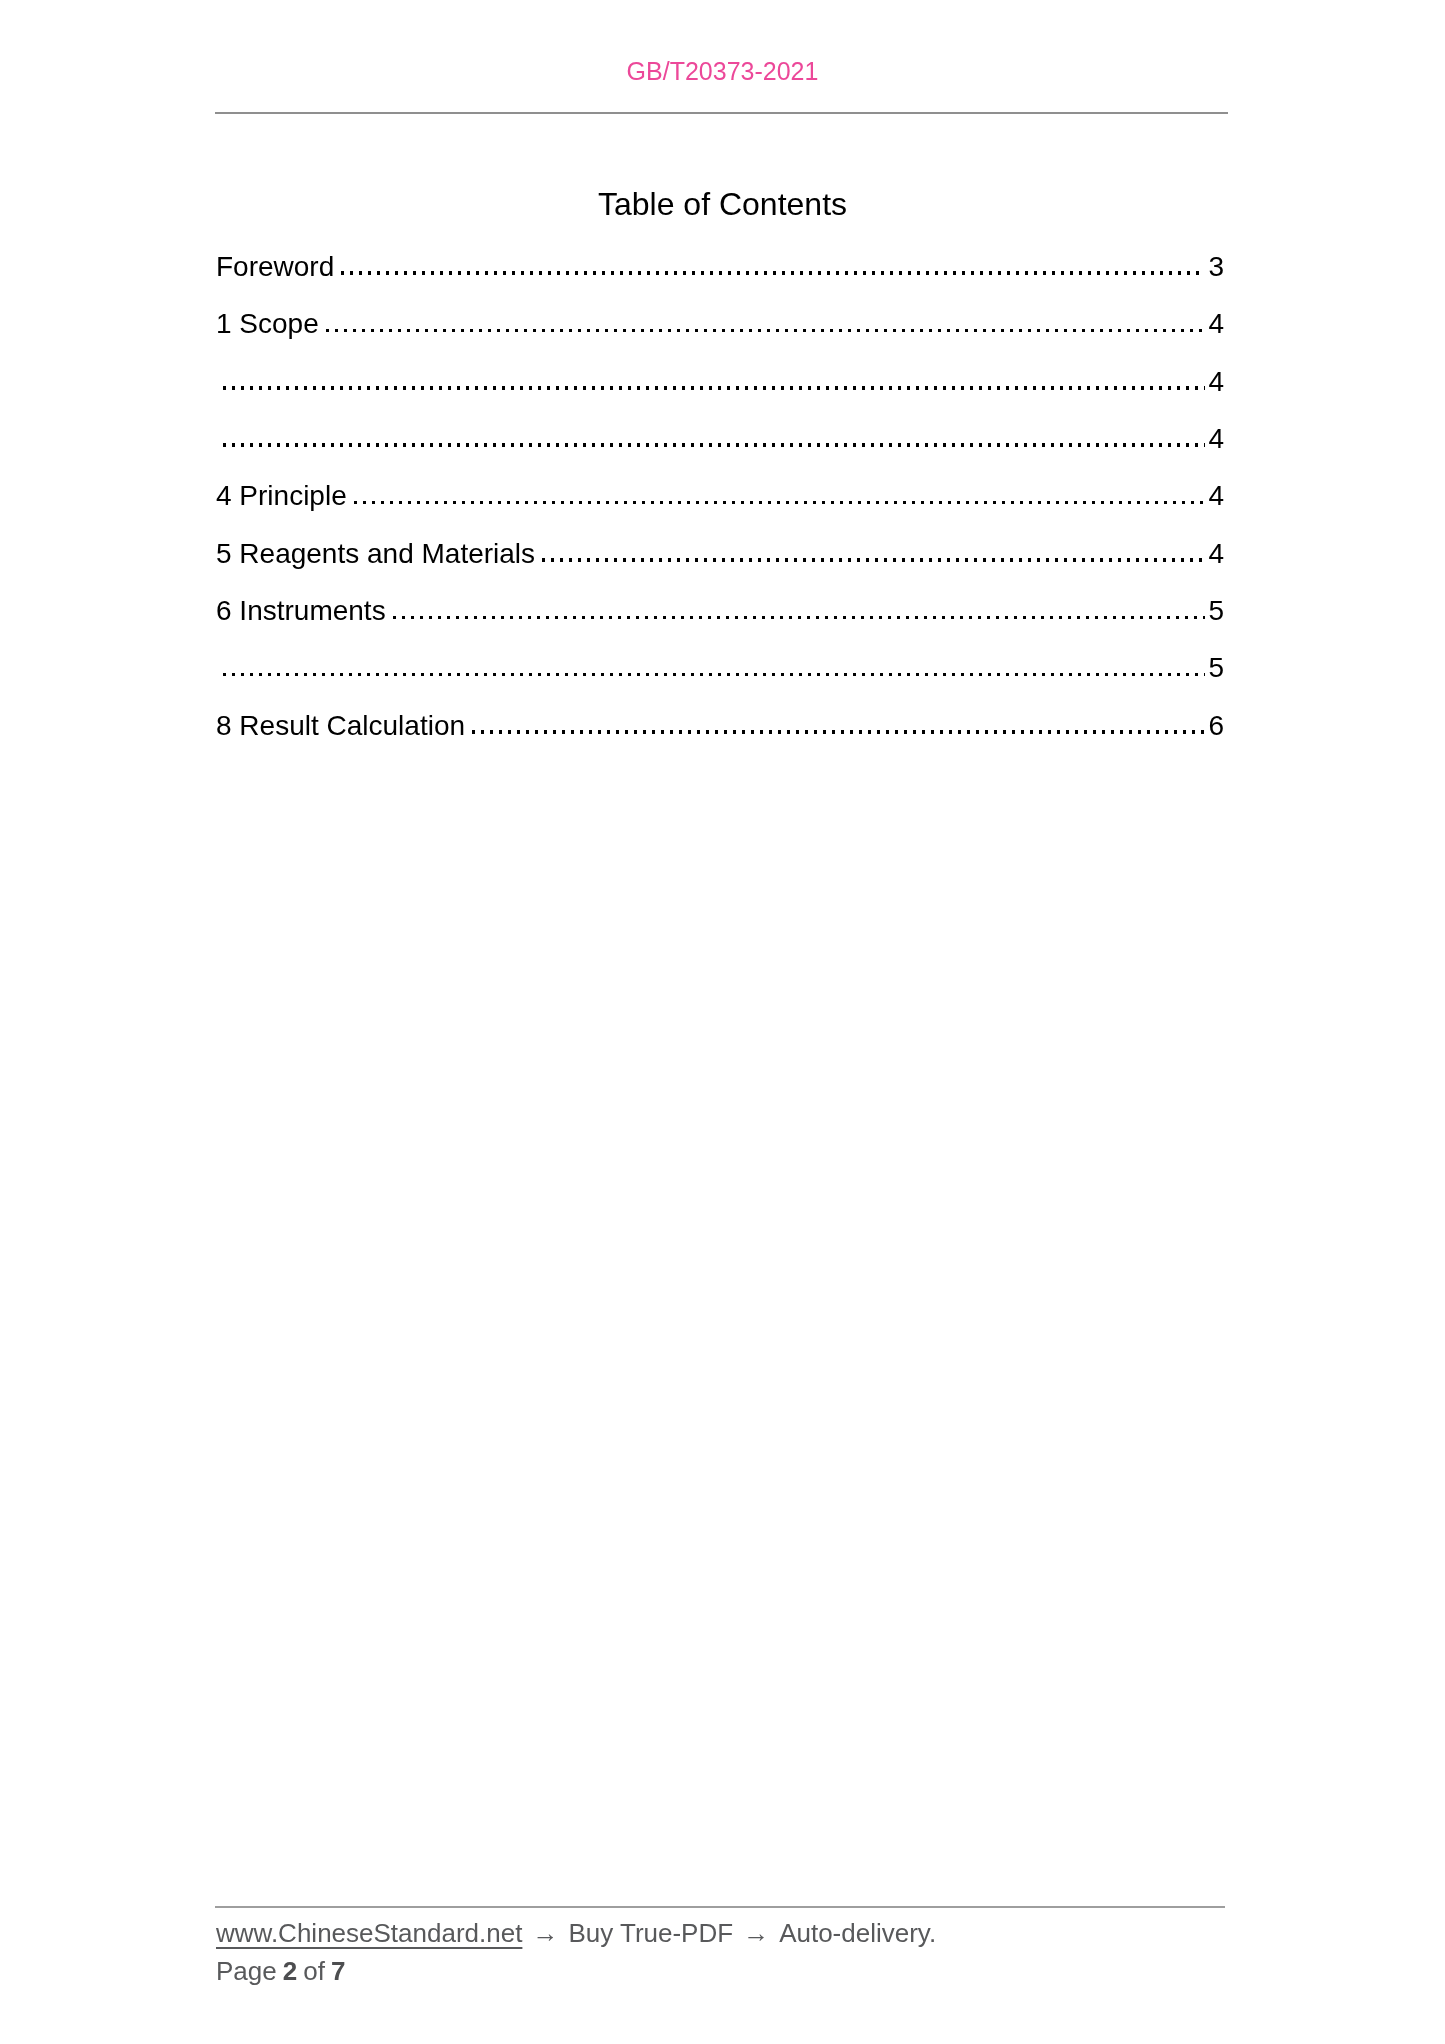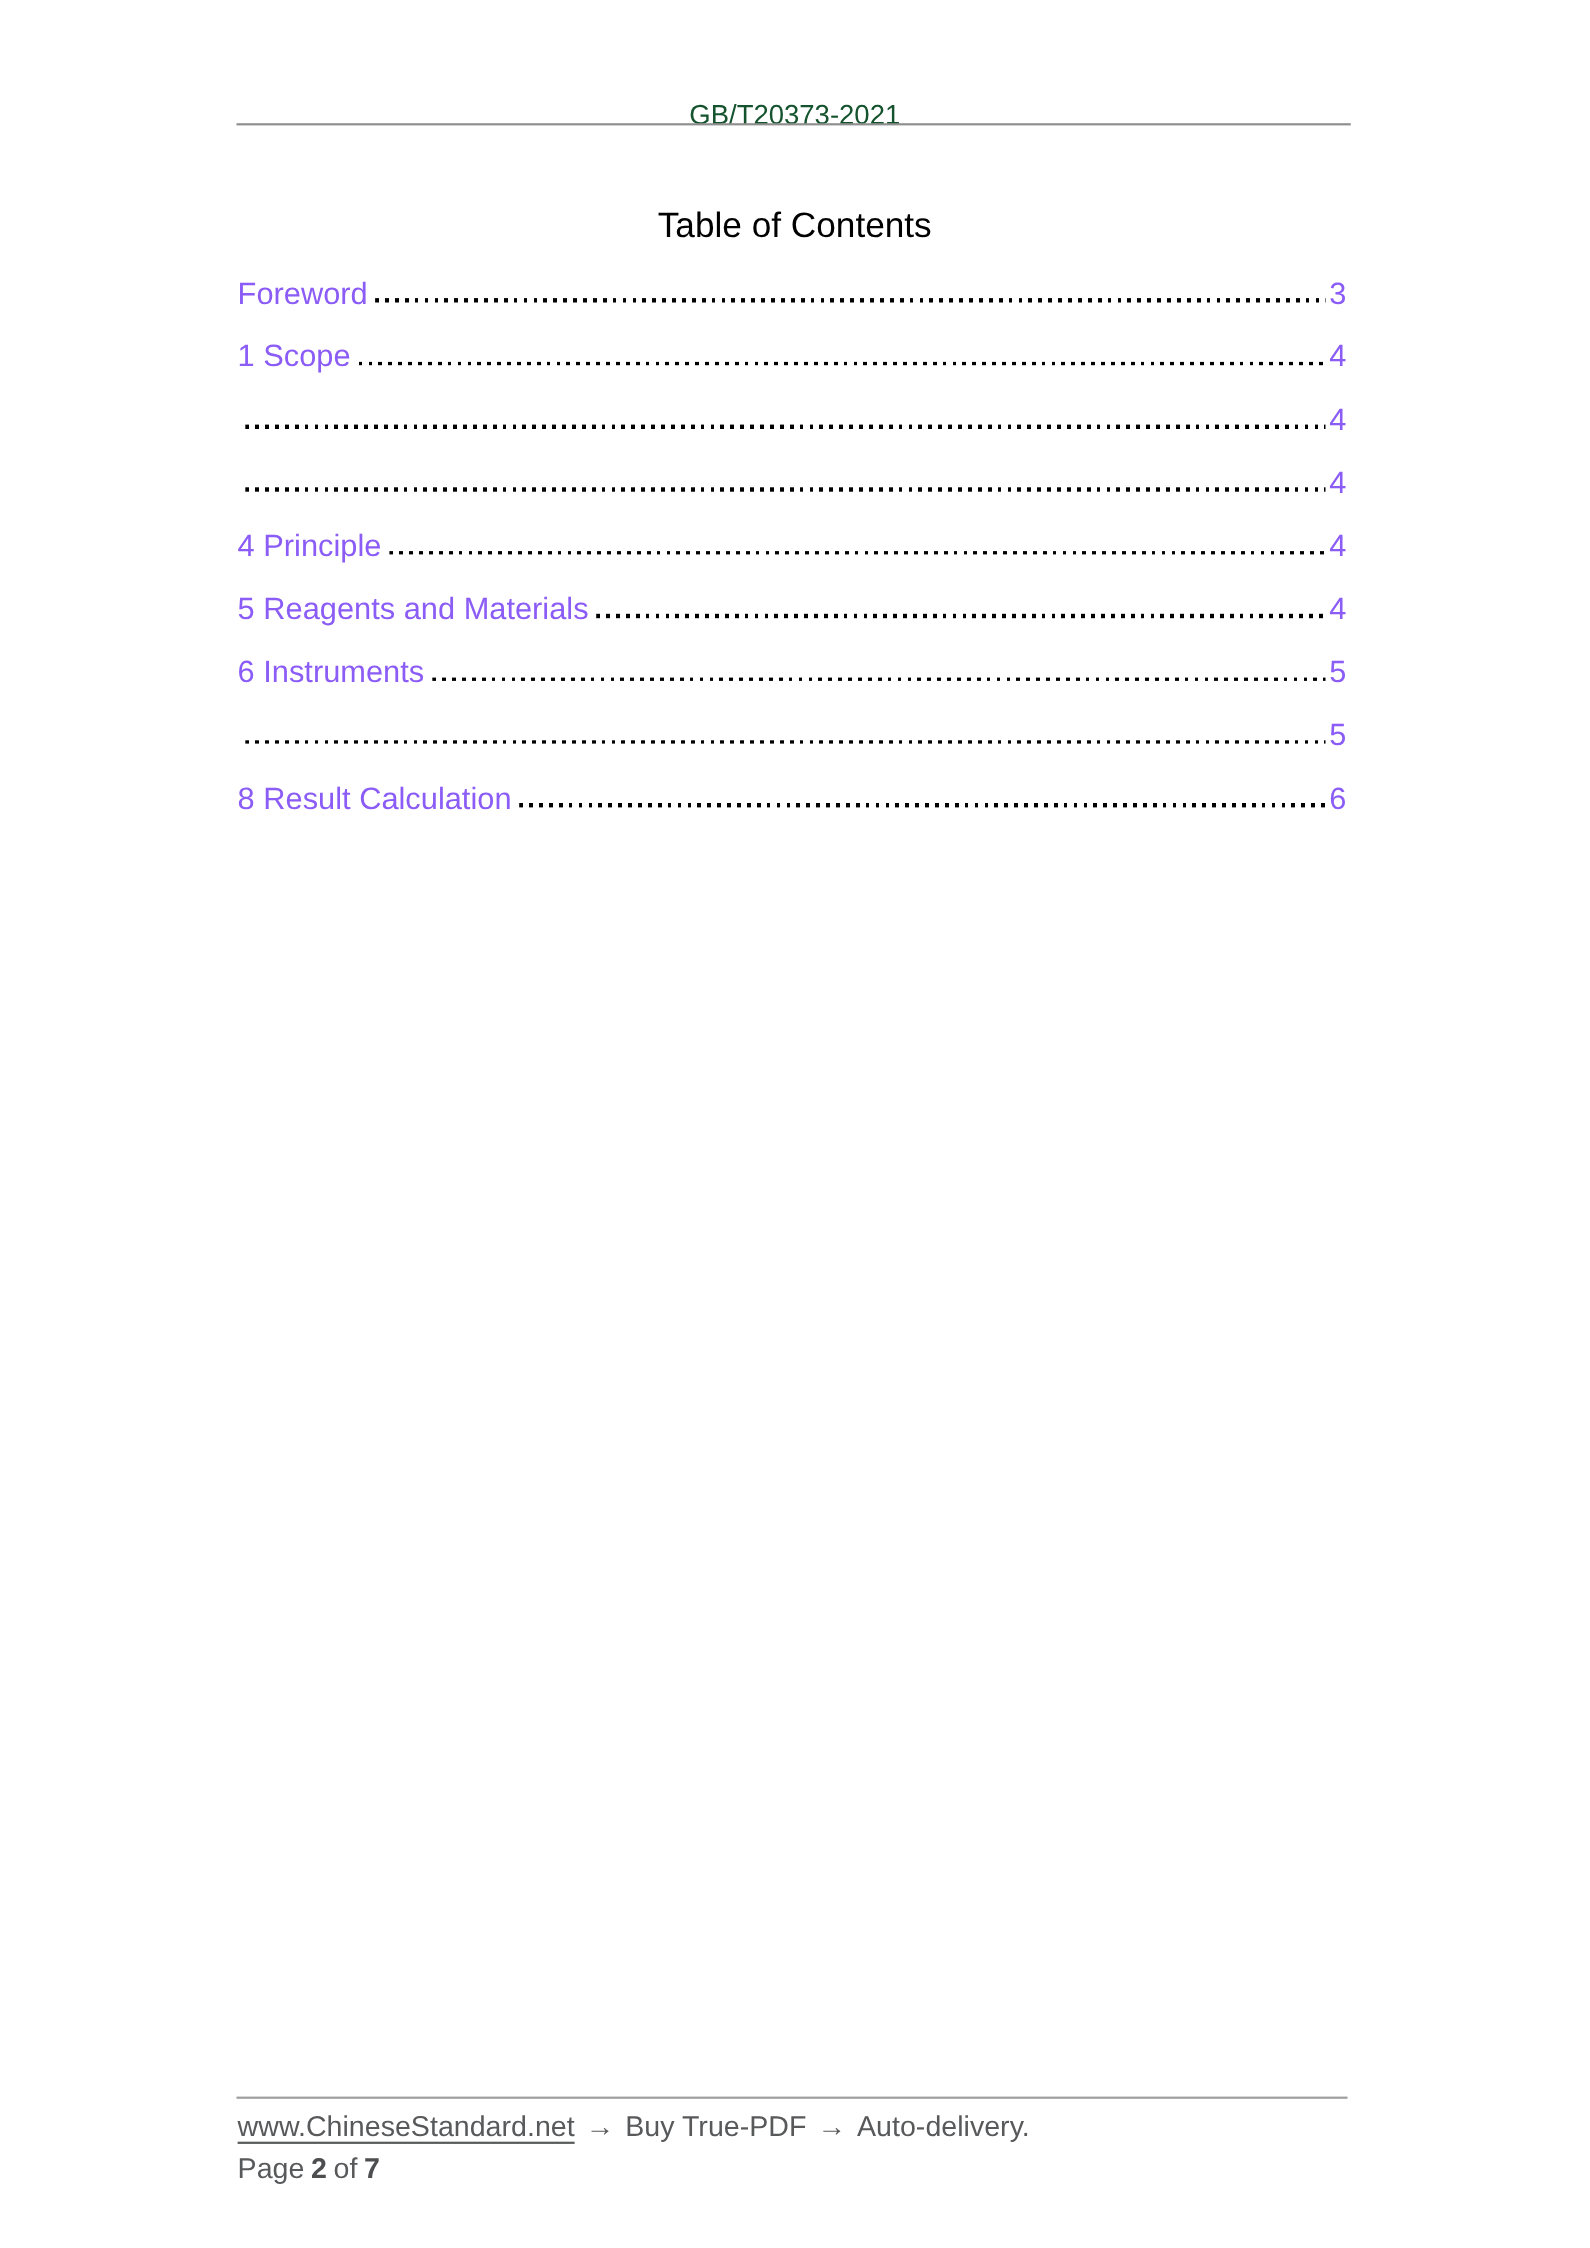--- a/index.html
+++ b/index.html
@@ -14,27 +14,27 @@
   }
   .page {
     position: absolute;
     inset: 0;
     background: #ffffff;
   }
 
   
   .doc-number {
     position: absolute;
-    top: 90px;
+    top: 56px;
     left: 0;
     width: 100%;
     text-align: center;
     font-size: 25px;
     line-height: 30px;
-    color: #14532d;
+    color: #ec4899;
   }
   .header-rule {
     position: absolute;
     top: 112px;
     left: 215px;
     width: 1013px;
     height: 2px;
     background: #8f8f8f;
   }
 
@@ -56,21 +56,21 @@
     position: absolute;
     top: 238px;
     left: 216px;
     width: 1008px;
   }
   .toc-row {
     display: flex;
     height: 57.35px;
     line-height: 57.35px;
     font-size: 28px;
-    color: #8b5cf6;
+    color: #000000;
   }
   .toc-label { white-space: nowrap; }
   .toc-leader {
     flex: 1 1 auto;
     min-width: 14px;
     position: relative;
     margin-left: 7px;
     margin-right: 3px;
   }
   .toc-leader::after {

